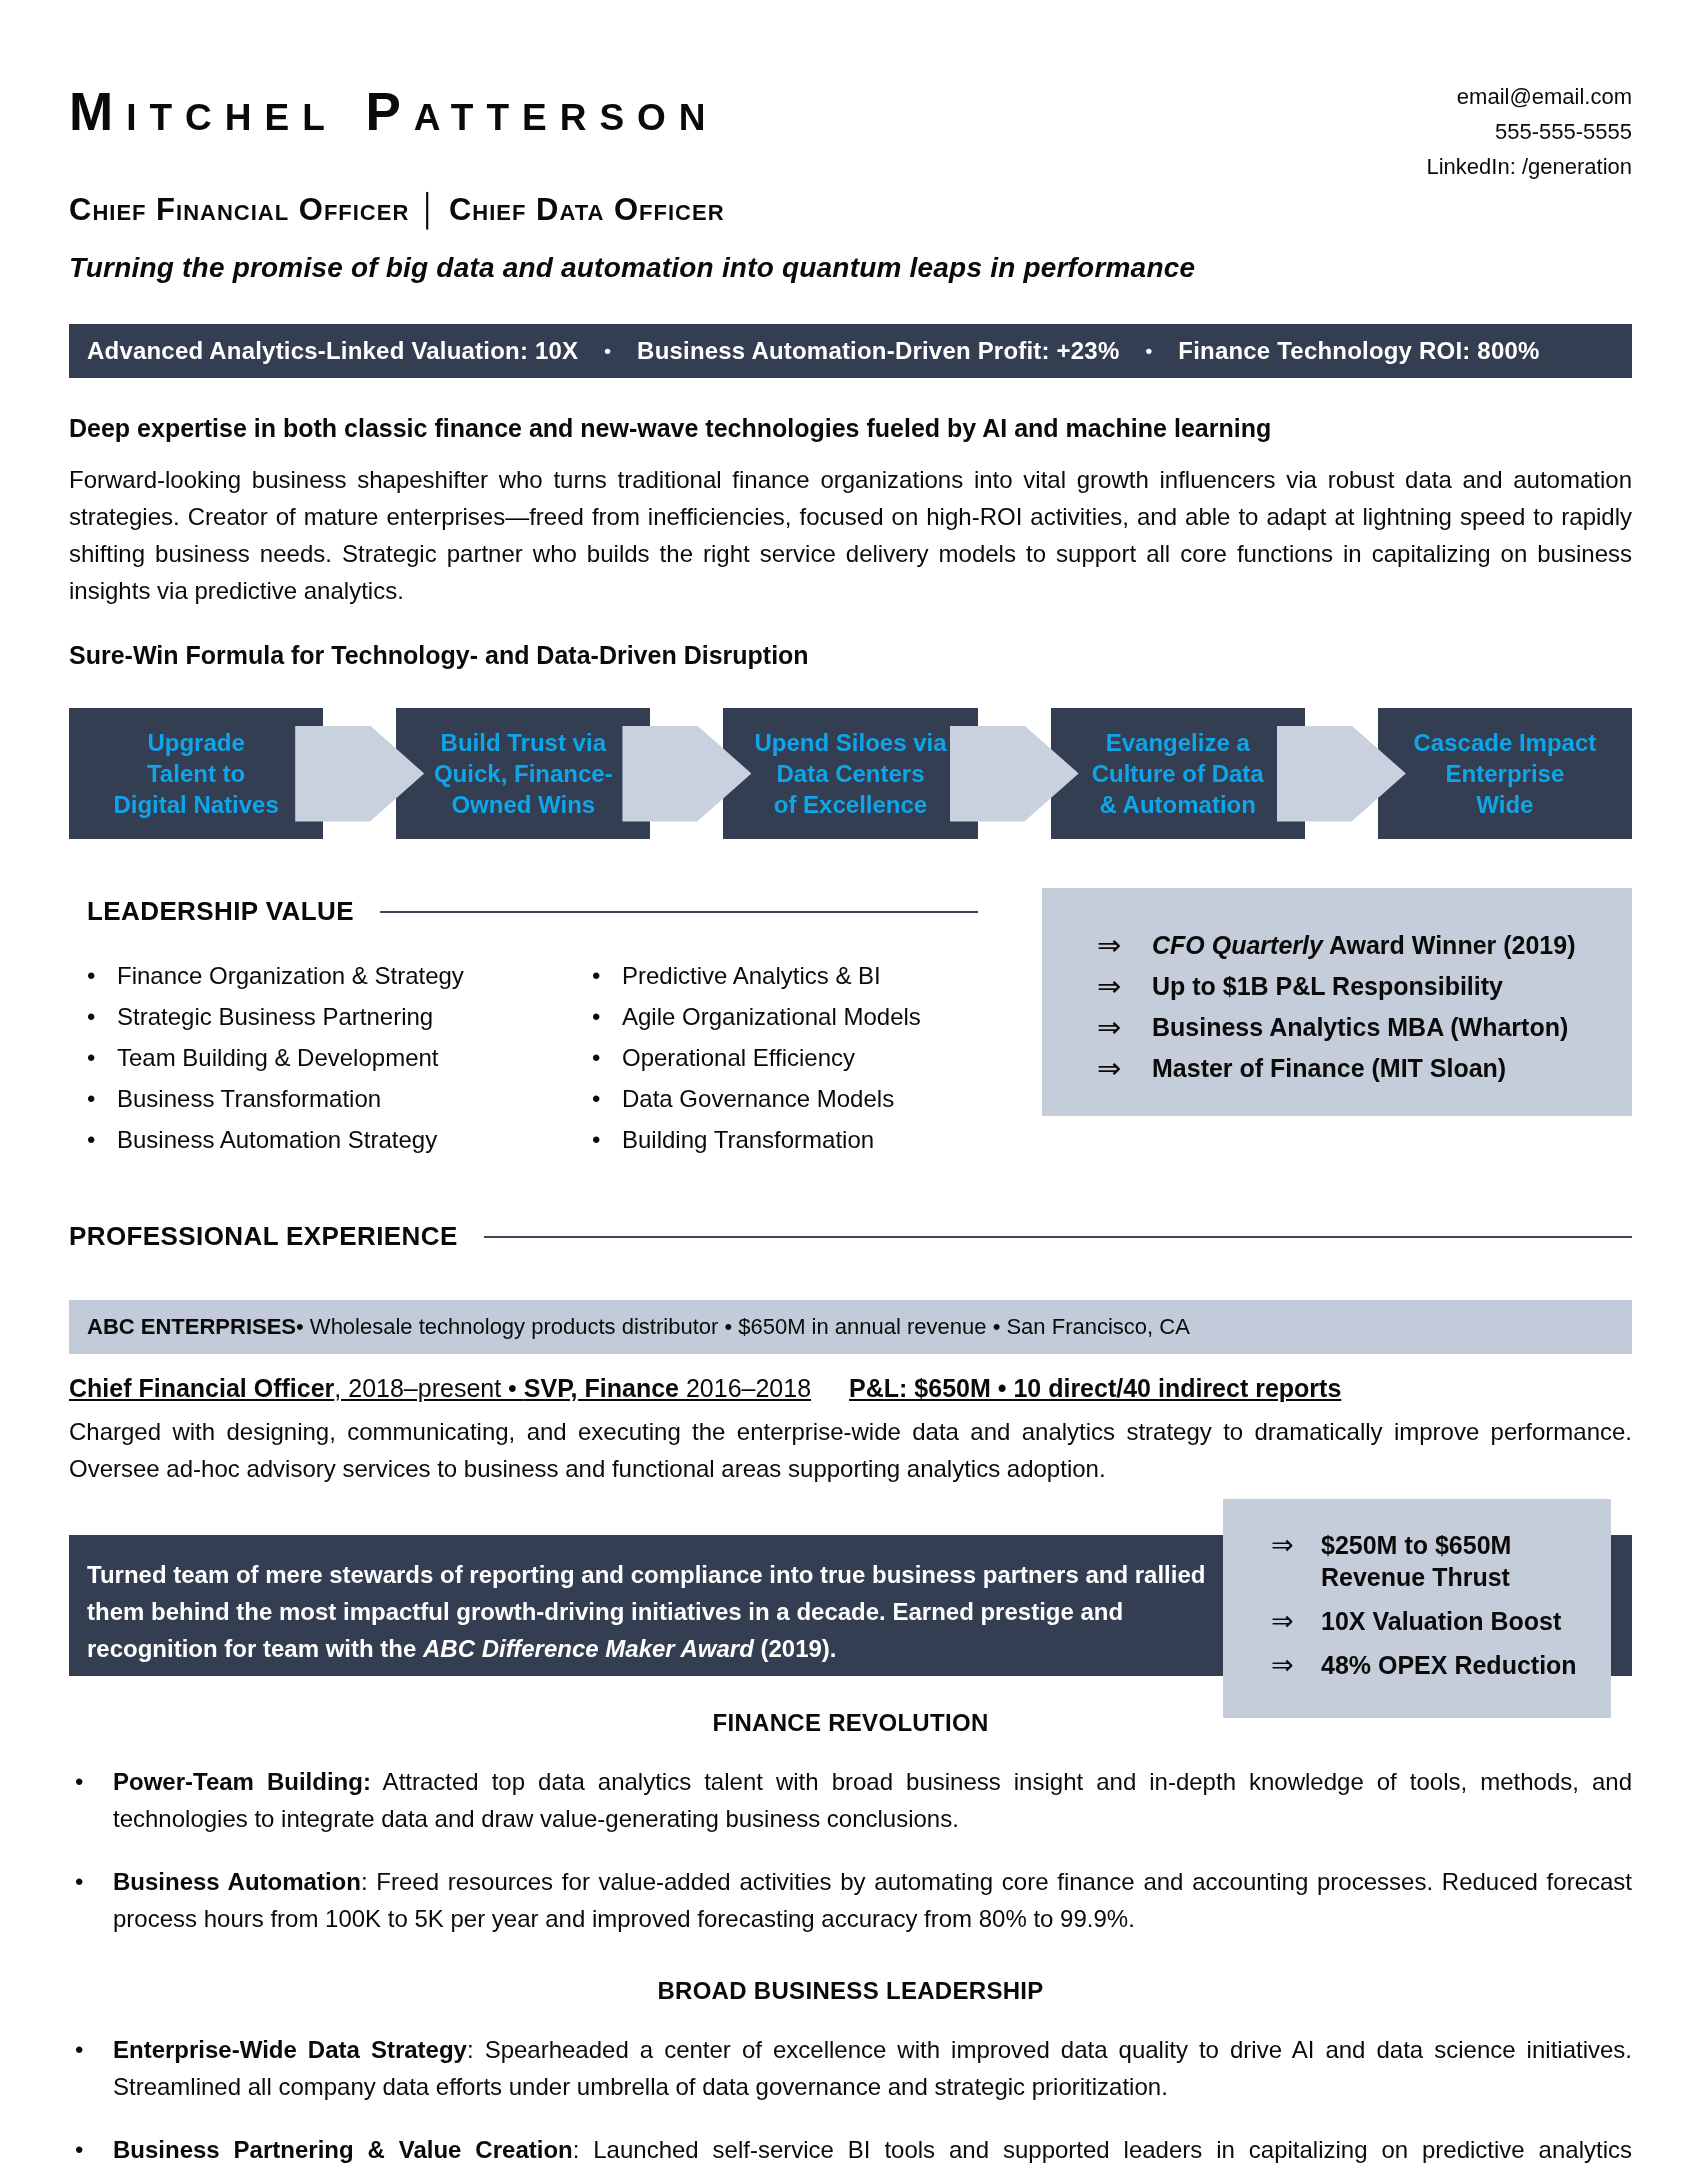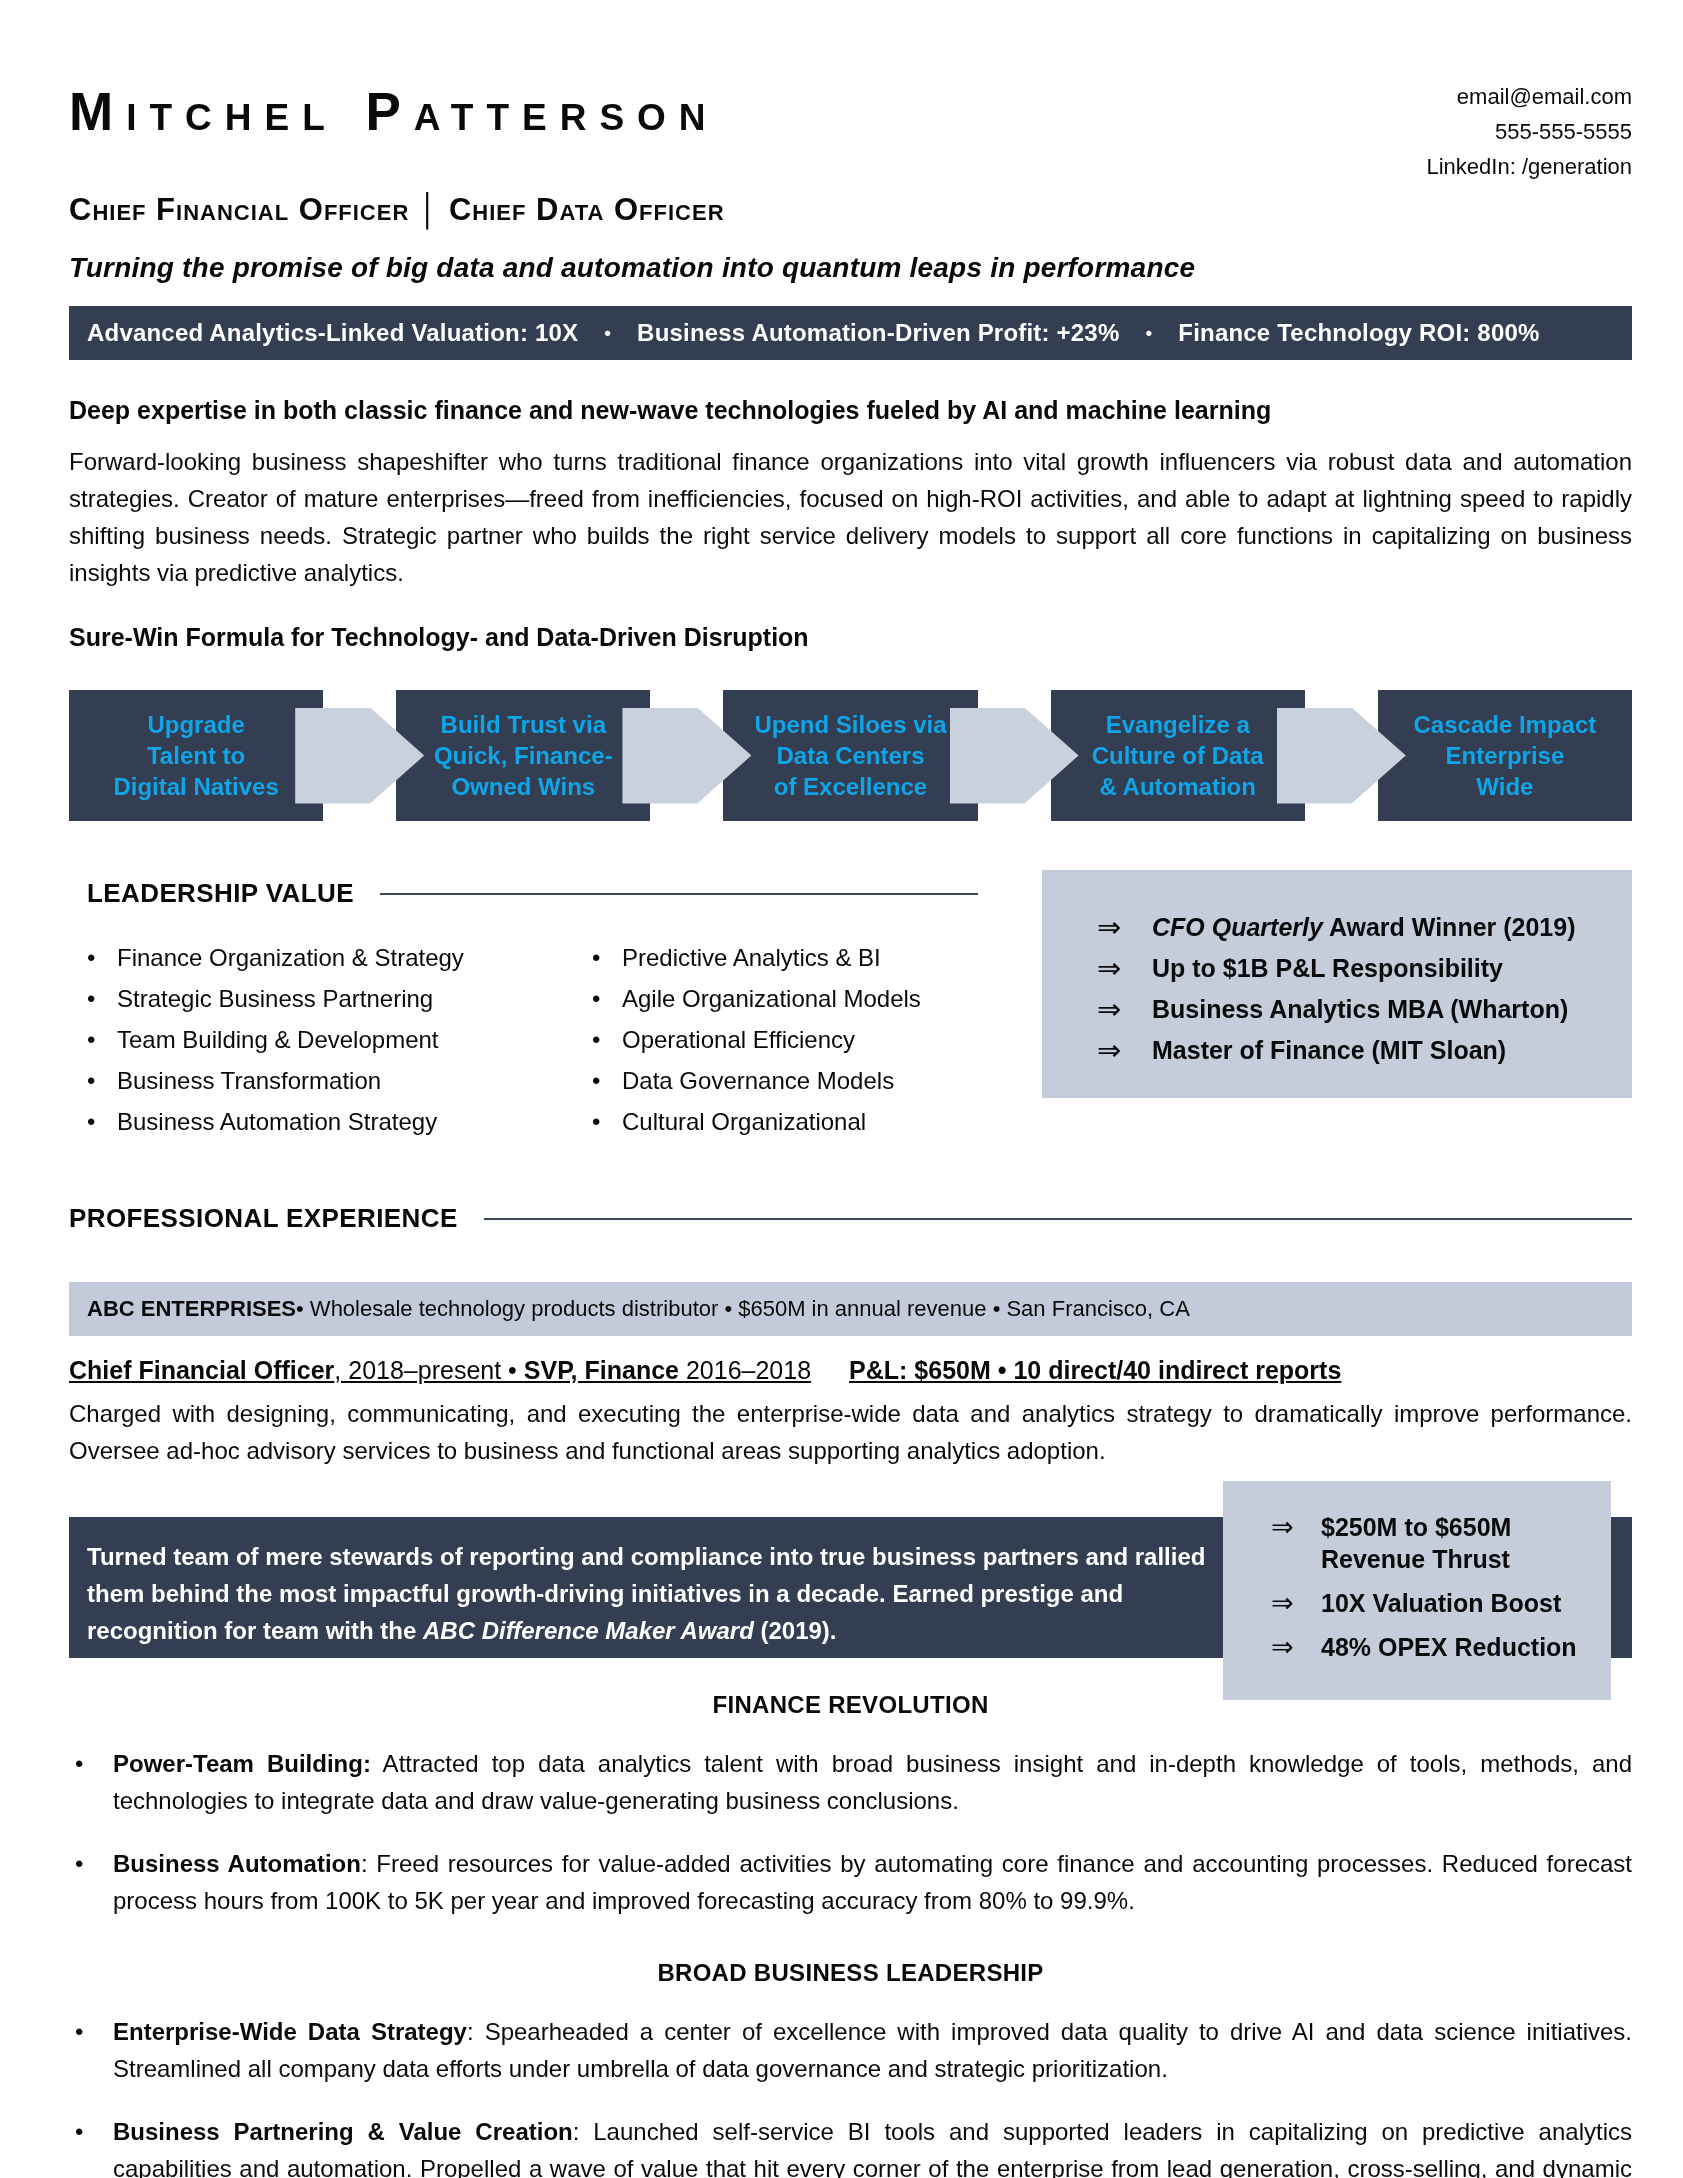--- a/index.html
+++ b/index.html
@@ -20,21 +20,21 @@
   }
   .contact { text-align:right; font-size:22px; line-height:35px; padding-top:4px;margin-left:48px; }
   .subtitle {
     font-size:31px; font-weight:700; font-variant:small-caps;
     letter-spacing:1px; margin-top:8px; white-space:nowrap;
   }
   .tagline { font-size:28px; font-weight:700; font-style:italic; margin-top:24px; letter-spacing:0.2px; }
 
   
   .metrics-bar {
-    margin-top:22px; height:54px; background:#333e52; color:#ffffff;
+    margin-top:40px; height:54px; background:#333e52; color:#ffffff;
     display:flex; align-items:center; padding-left:18px;
     font-size:24px; font-weight:700; letter-spacing:0.2px;
   }
   .msep { padding:0 26px; font-size:19px; }
 
   
   .summary-head { margin-top:36px; font-size:25px; font-weight:700; }
   .summary-par { margin-top:18px; font-size:24px; line-height:37px; text-align:justify; }
   .formula-head { margin-top:32px; font-size:25px; font-weight:700; }
 
@@ -197,21 +197,21 @@
           <div class="bullet-item">
               <span class="bdot">•</span>
               <span>Operational Efficiency</span>
             </div>
           <div class="bullet-item">
               <span class="bdot">•</span>
               <span>Data Governance Models</span>
             </div>
           <div class="bullet-item">
               <span class="bdot">•</span>
-              <span>Cultural Organizational</span>
+              <span>Building Transformation</span>
             </div>
         </div>
       </div>
     </div>
     <div class="lead-box">
       <div class="hl-item">
         <span class="hl-arrow">⇒</span>
         <span class="hl-text"><span class="italic">CFO Quarterly</span><span> Award Winner (2019)</span></span>
       </div>
       <div class="hl-item">

